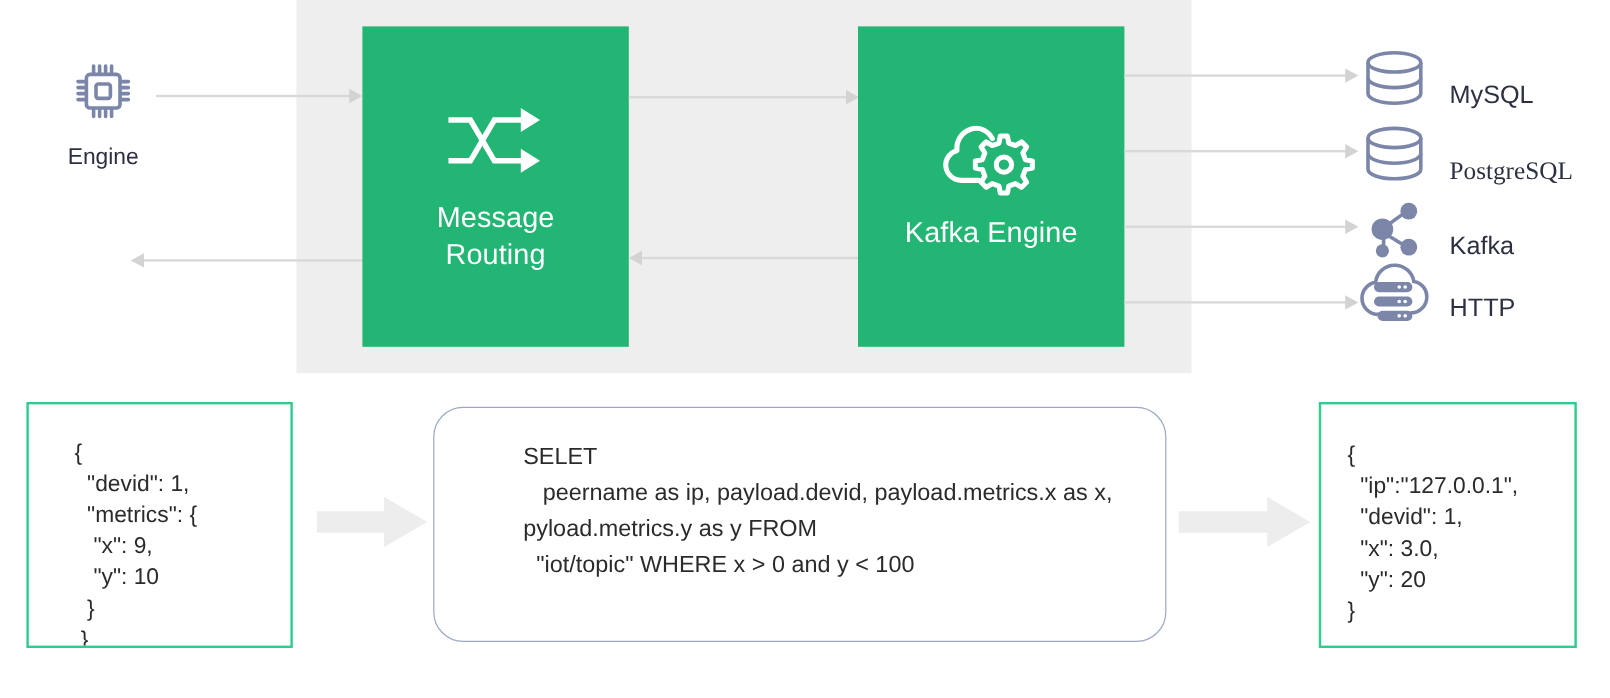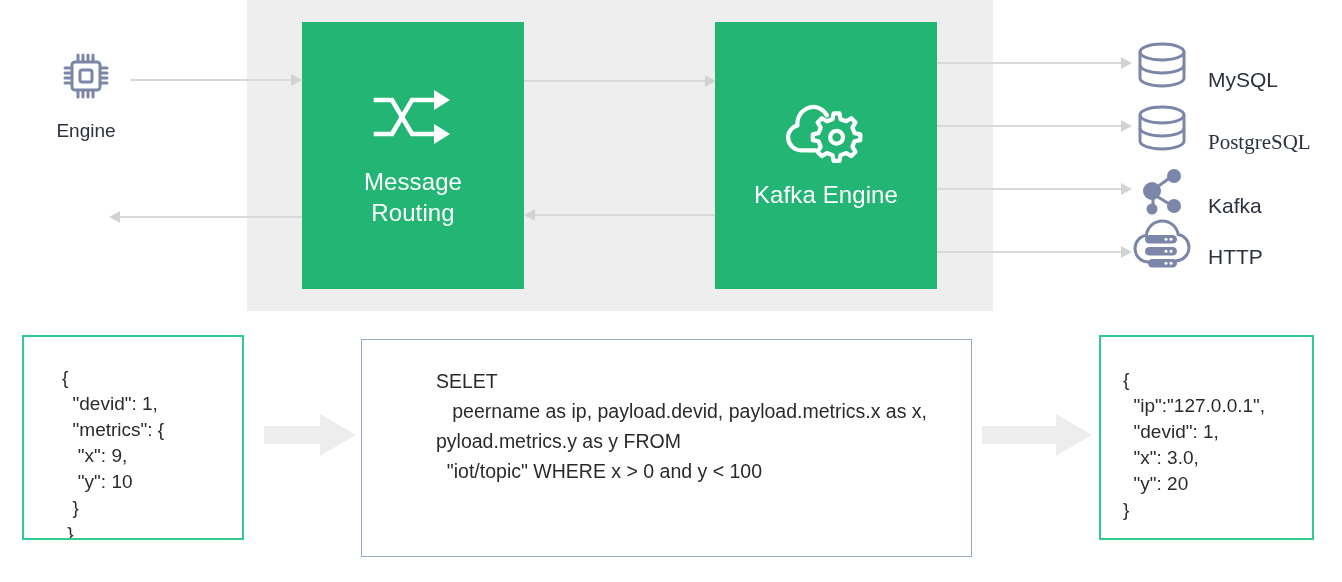--- a/index.html
+++ b/index.html
@@ -126,21 +126,22 @@
   #json-in {
     left: 22px;
     top: 335px;
     width: 222px;
     height: 205px;
   }
   #sql-box {
     left: 361px;
     top: 339px;
     width: 611px;
-    height: 218px;
+    height: 196px;
+    border-radius: 25px;
   }
   #json-out {
     left: 1099px;
     top: 335px;
     width: 215px;
     height: 205px;
   }
 
   .code {
     font-family: "Liberation Sans", sans-serif;

